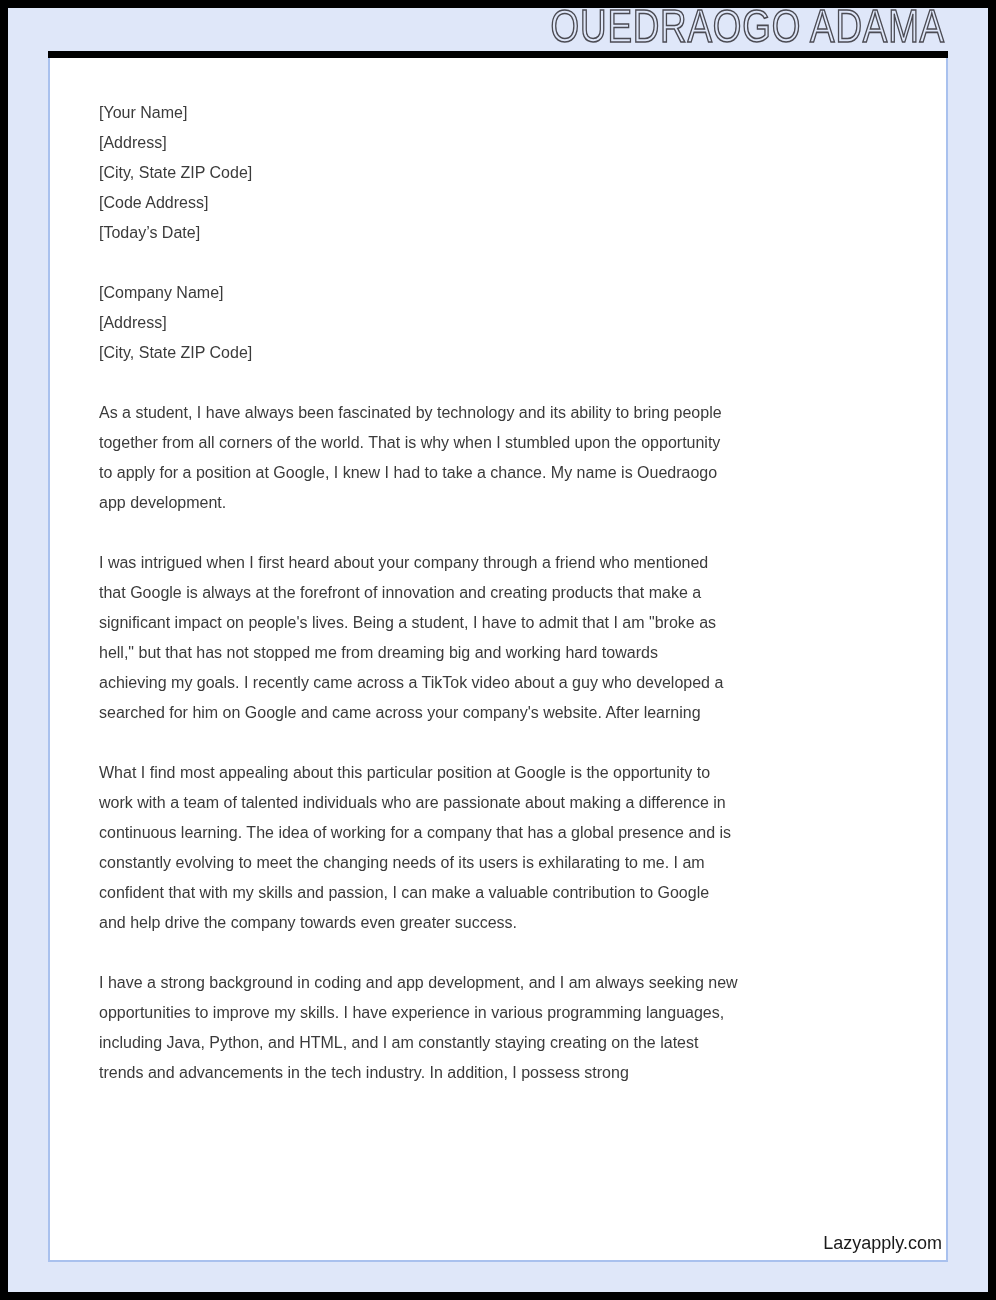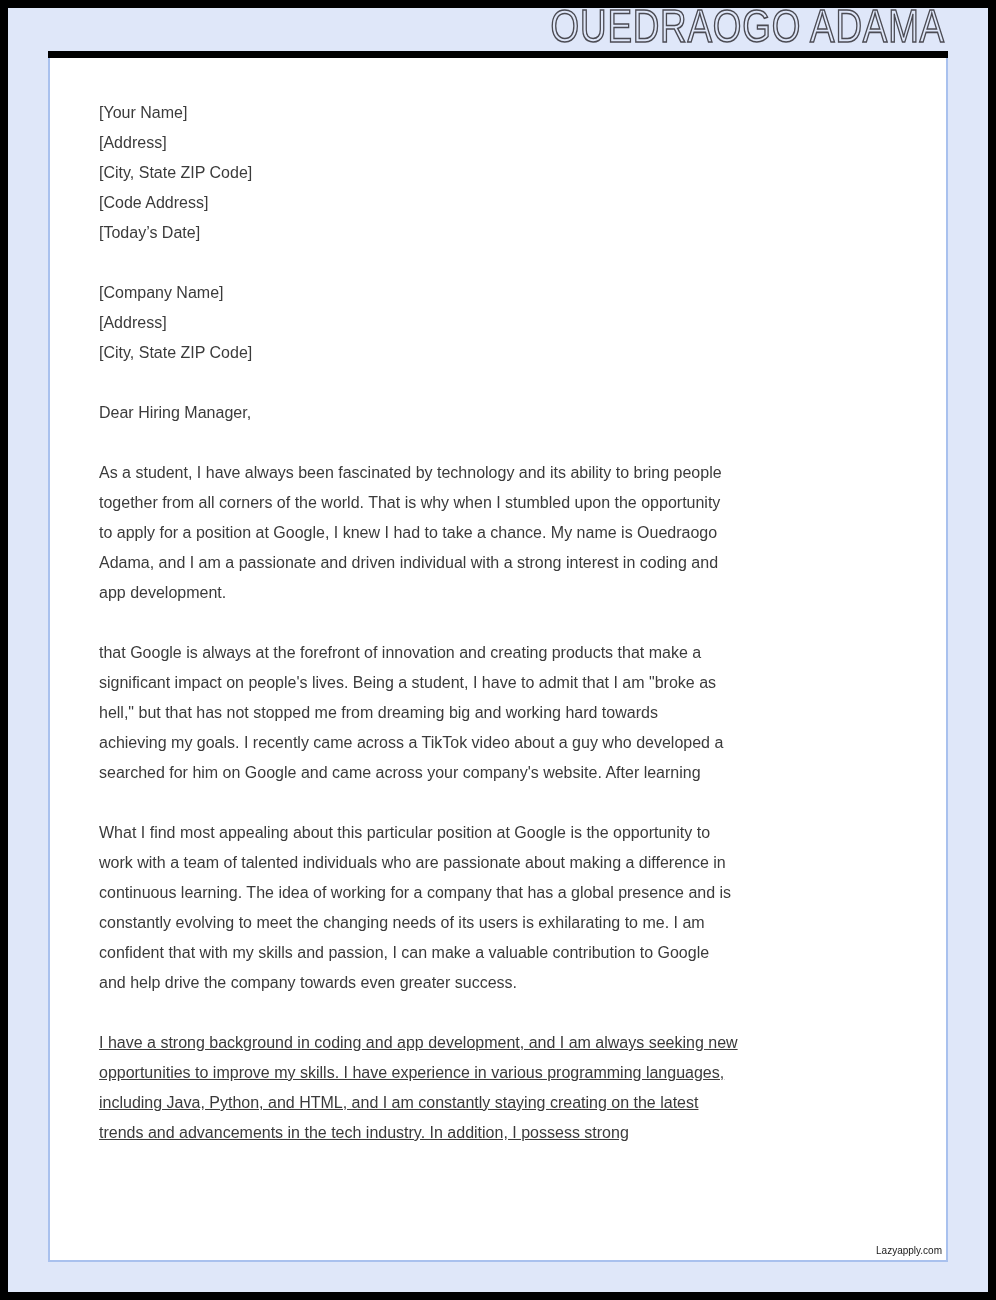--- a/index.html
+++ b/index.html
@@ -61,30 +61,30 @@
     overflow:visible;
   }
   .letter-body{
     padding:40px 47px 0 49px;
     width:100%;
     font-size:16px;
     line-height:30px;
     color:var(--text);
   }
   .letter-block{margin-bottom:30px;}
-  .letter-block:last-child{margin-bottom:11px;text-decoration:underline;}
+  .letter-block:last-child{margin-bottom:11px;}
   .letter-line{
     height:30px;
     white-space:nowrap;
   }
   .watermark{
     position:absolute;
     right:4px;
-    bottom:1px;
-    font-size:10px;
+    bottom:9px;
+    font-size:18px;
     line-height:16px;
     color:var(--watermark);
     background:var(--page);
     white-space:nowrap;
   }
   
   .outer-frame{
     position:absolute;
     inset:0;
     border:8px solid var(--frame);
@@ -110,30 +110,27 @@
           <div class="letter-line">[City, State ZIP Code]</div>
           <div class="letter-line">[Code Address]</div>
           <div class="letter-line">[Today’s Date]</div>
         </div>
         <div class="letter-block">
           <div class="letter-line">[Company Name]</div>
           <div class="letter-line">[Address]</div>
           <div class="letter-line">[City, State ZIP Code]</div>
         </div>
         <div class="letter-block">
-          <div class="letter-line">Dear Hiring Manager,</div>
-        </div>
-        <div class="letter-block">
           <div class="letter-line">As a student, I have always been fascinated by technology and its ability to bring people</div>
           <div class="letter-line">together from all corners of the world. That is why when I stumbled upon the opportunity</div>
           <div class="letter-line">to apply for a position at Google, I knew I had to take a chance. My name is Ouedraogo</div>
-          <div class="letter-line">Adama, and I am a passionate and driven individual with a strong interest in coding and</div>
           <div class="letter-line">app development.</div>
         </div>
         <div class="letter-block">
+          <div class="letter-line">I was intrigued when I first heard about your company through a friend who mentioned</div>
           <div class="letter-line">that Google is always at the forefront of innovation and creating products that make a</div>
           <div class="letter-line">significant impact on people's lives. Being a student, I have to admit that I am "broke as</div>
           <div class="letter-line">hell," but that has not stopped me from dreaming big and working hard towards</div>
           <div class="letter-line">achieving my goals. I recently came across a TikTok video about a guy who developed a</div>
           <div class="letter-line">searched for him on Google and came across your company's website. After learning</div>
         </div>
         <div class="letter-block">
           <div class="letter-line">What I find most appealing about this particular position at Google is the opportunity to</div>
           <div class="letter-line">work with a team of talented individuals who are passionate about making a difference in</div>
           <div class="letter-line">continuous learning. The idea of working for a company that has a global presence and is</div>

